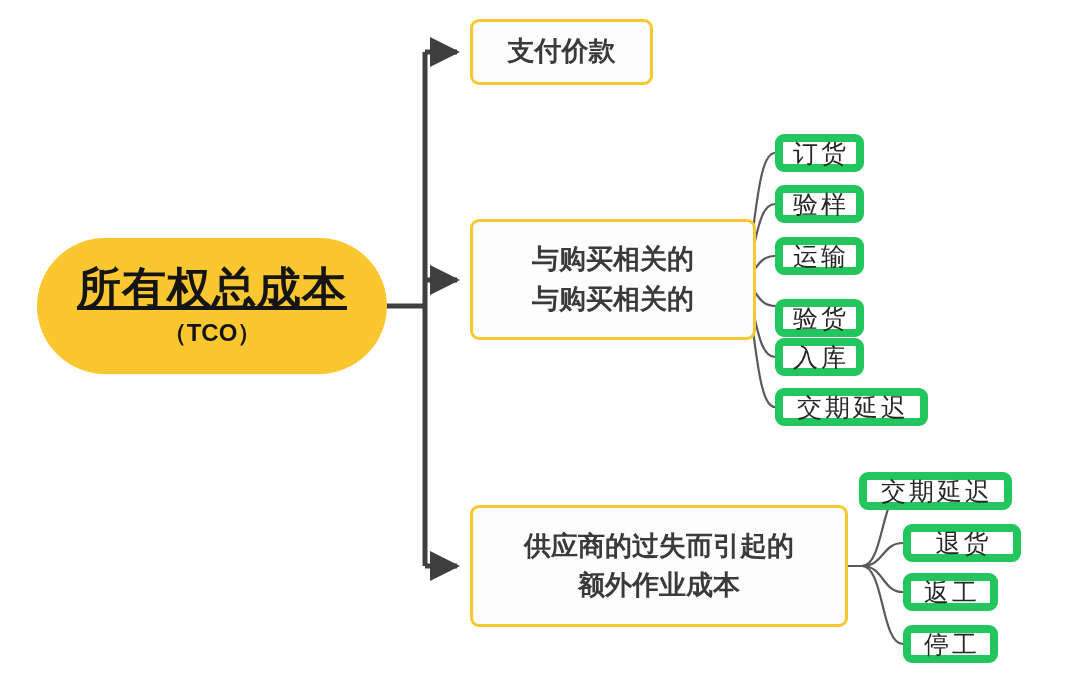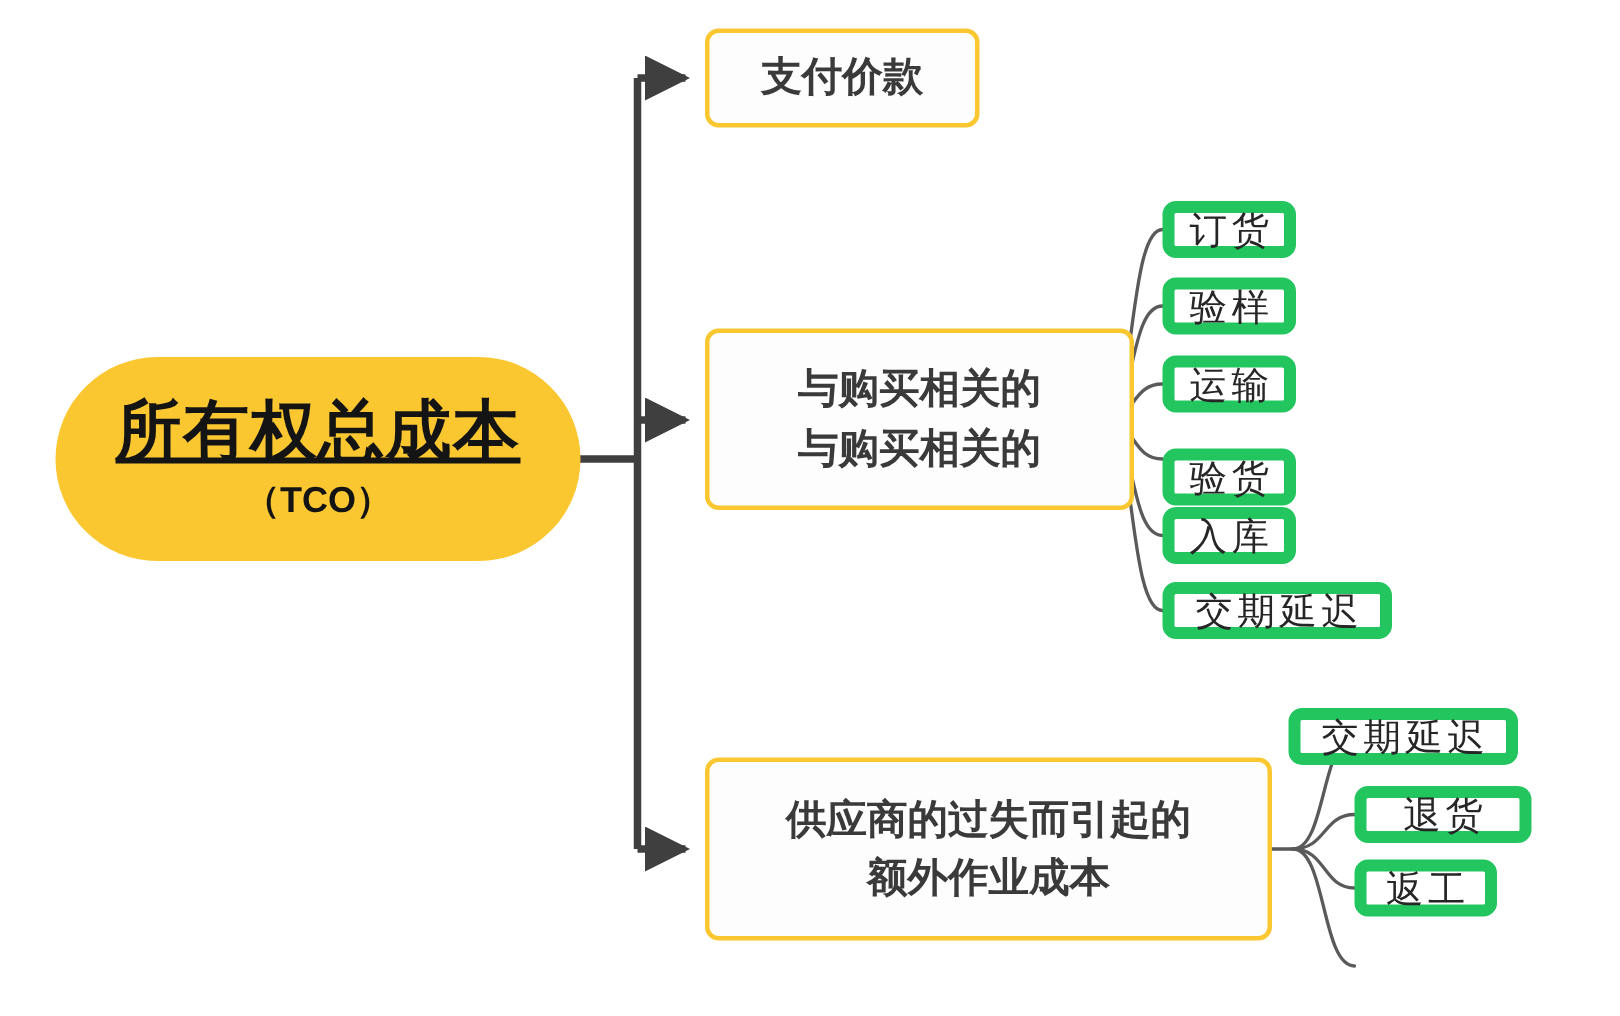--- a/index.html
+++ b/index.html
@@ -172,14 +172,15 @@
   <div class="node leaf" style="left:775px; top:388px; width:153px;">交期延迟</div>
 
   <div class="node branch branch-3">
     <span class="line">供应商的过失而引起的</span>
     <span class="line">额外作业成本</span>
   </div>
 
   <div class="node leaf" style="left:859px; top:472px; width:153px;">交期延迟</div>
   <div class="node leaf" style="left:903px; top:524px; width:118px;">退货</div>
   <div class="node leaf" style="left:903px; top:573px; width:95px;">返工</div>
+  <div class="node leaf" style="left:903px; top:625px; width:95px;">停工</div>
 
 </div>
 
 </body></html>

